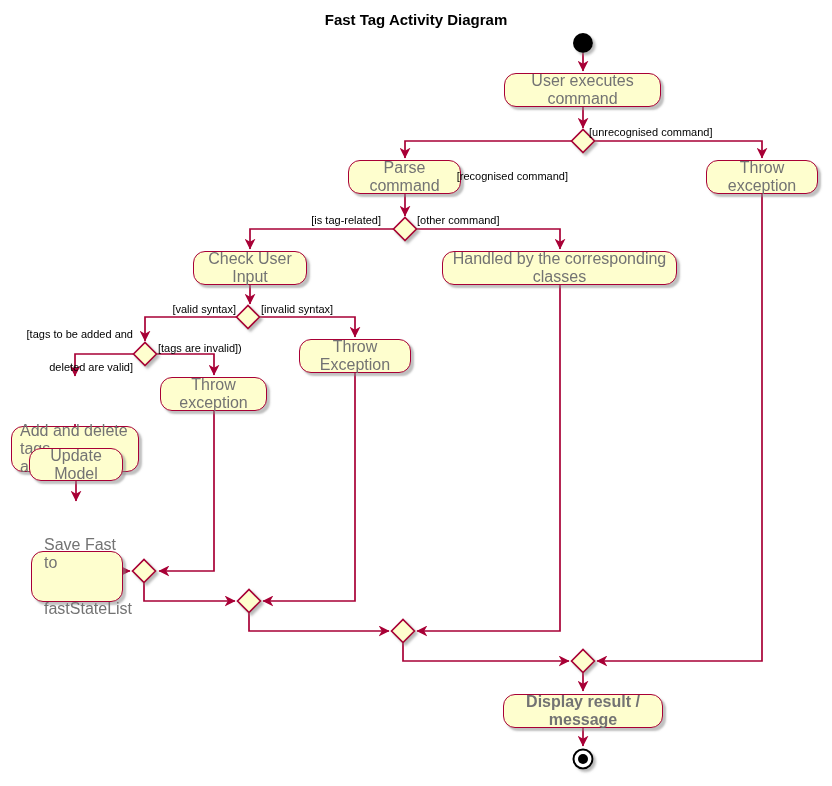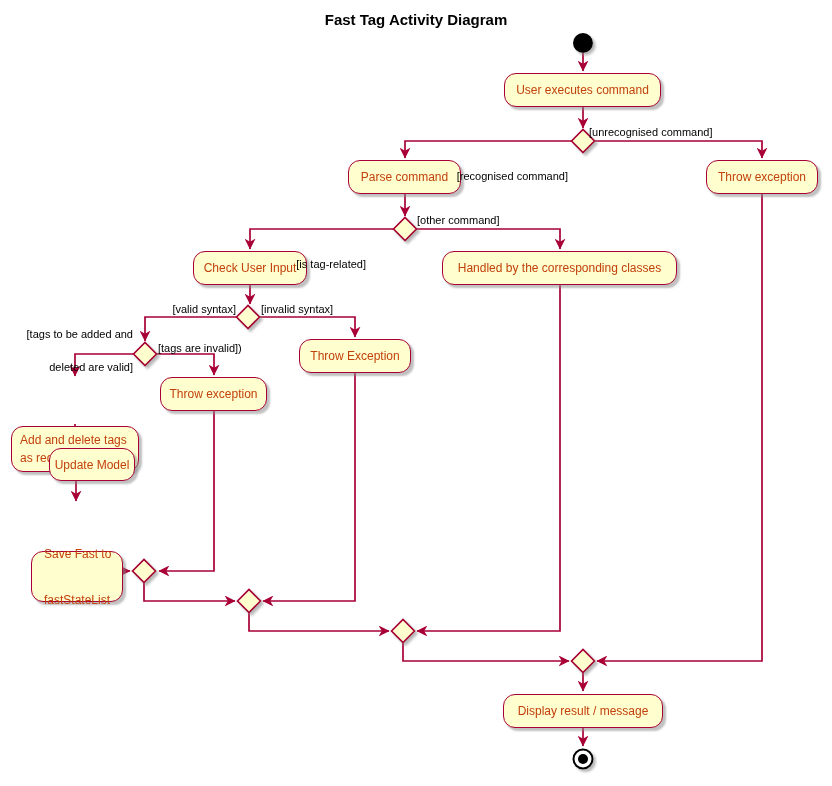--- a/index.html
+++ b/index.html
@@ -13,21 +13,21 @@
   }
   #title{
     position:absolute;left:0;top:11px;width:832px;
     text-align:center;font-size:15px;font-weight:bold;color:#000;
   }
   .box{
     position:absolute;box-sizing:border-box;
     background:#FEFECE;border:1.5px solid #A80036;border-radius:12px;
     box-shadow:3px 3px 2px rgba(140,140,140,0.55);
     display:flex;align-items:center;justify-content:center;
-    font-size:12px;line-height:18px;color:#c2410c;text-align:center;
+    font-size:16px;line-height:18px;color:#737373;text-align:center;
   }
   .box.multiline{flex-direction:column;align-items:flex-start;justify-content:center;text-align:left;margin-top:48px;}
   .elabel{
     position:absolute;font-size:11px;line-height:14px;color:#000;white-space:nowrap;
   }
   .elabel.r{text-align:right;}
   svg{position:absolute;left:0;top:0;}
 </style>
 </head>
 <body>
@@ -119,36 +119,36 @@
 
   <div class="box multiline" style="left:11px;top:378px;width:128px;height:46px;padding-left:8px;">
     <span>Add and delete tags</span>
     <span>as required</span>
   </div>
 
   <div class="box" style="left:160px;top:377px;width:107px;height:34px;">
     <span>Throw exception</span>
   </div>
 
-  <div class="box" style="left:29px;top:448px;width:86px;height:33px;margin-left:20px;">
+  <div class="box" style="left:29px;top:448px;width:94px;height:33px;">
     <span>Update Model</span>
   </div>
 
   <div class="box multiline" style="left:31px;top:503px;width:92px;height:51px;padding-left:12px;gap:28px;">
     <span>Save Fast to</span>
     <span>fastStateList</span>
   </div>
 
-  <div class="box" style="left:503px;top:694px;width:160px;height:34px;">
+  <div class="box" style="left:503px;top:694px;width:160px;height:34px;font-weight:bold;">
     <span>Display result / message</span>
   </div>
 
   <span class="elabel r" style="right:264px;top:125px;margin-top:44px;">[recognised command]</span>
   <span class="elabel" style="left:589px;top:125px;">[unrecognised command]</span>
-  <span class="elabel r" style="right:466px;top:213px;margin-top:44px;">[is tag-related]</span>
+  <span class="elabel r" style="right:451px;top:213px;">[is tag-related]</span>
   <span class="elabel" style="left:417px;top:213px;">[other command]</span>
   <span class="elabel r" style="right:596px;top:302px;">[valid syntax]</span>
   <span class="elabel" style="left:261px;top:302px;">[invalid syntax]</span>
   <span class="elabel r" style="right:699px;top:327px;">[tags to be added and</span>
   <span class="elabel r" style="right:699px;top:360px;">deleted are valid]</span>
   <span class="elabel" style="left:158px;top:341px;">[tags are invalid])</span>
 
 </div>
 
 </body></html>

